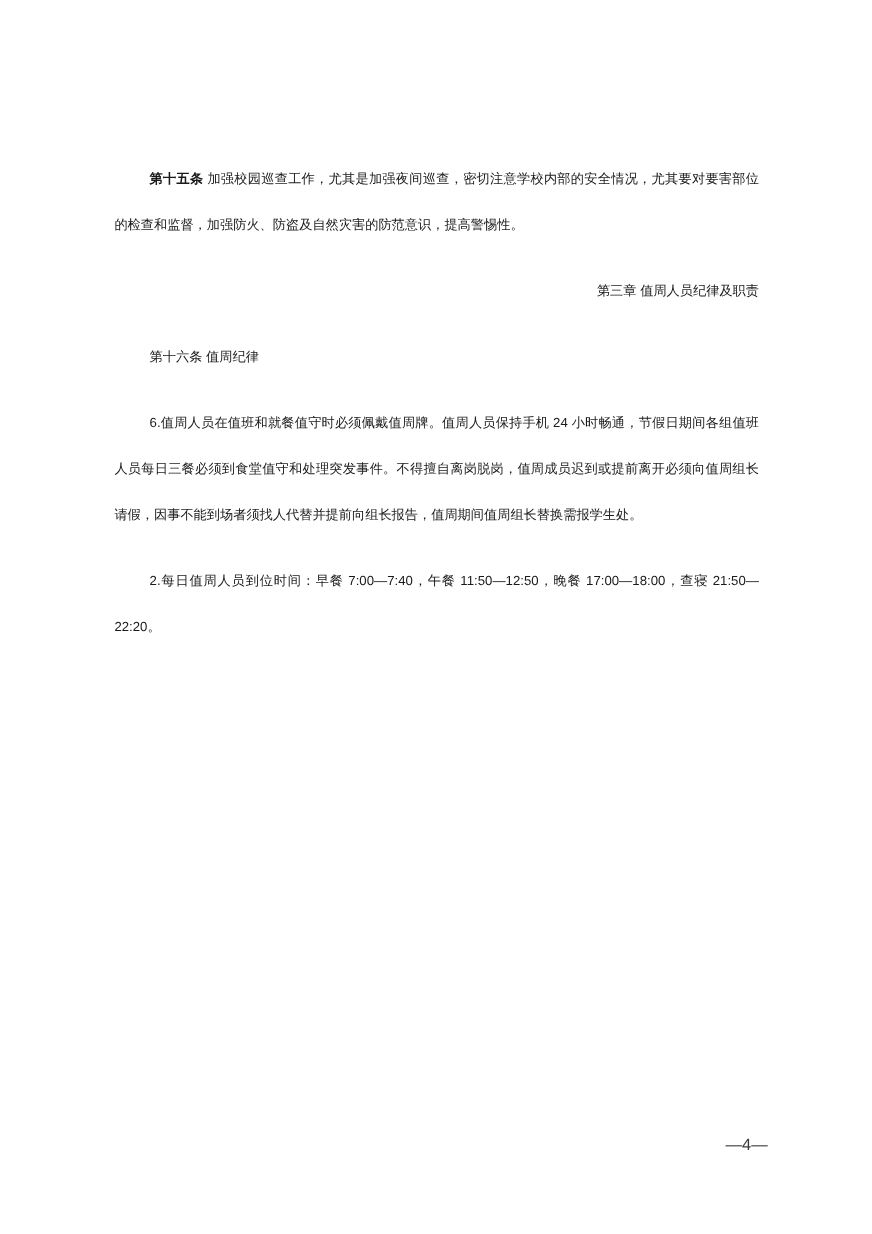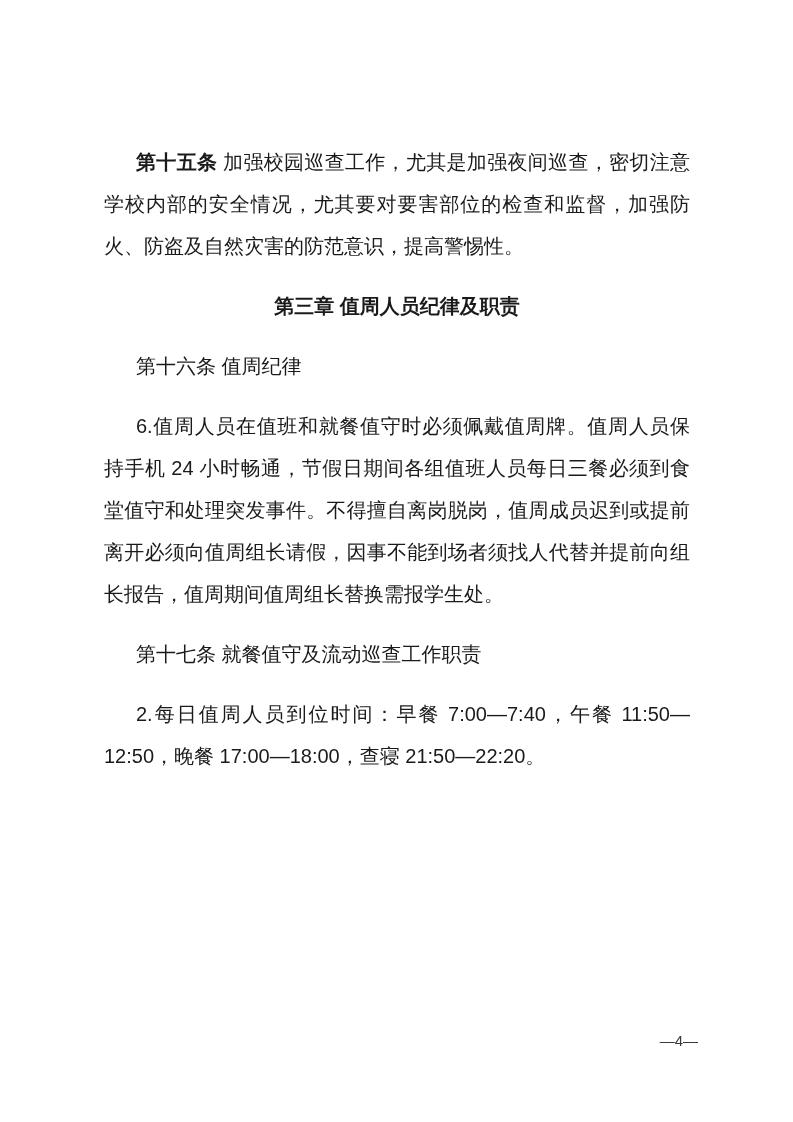--- a/index.html
+++ b/index.html
@@ -14,36 +14,36 @@
     background: #ffffff;
     overflow: hidden;
     font-family: "Liberation Sans", sans-serif;
     color: #1a1a1a;
   }
   .content {
     position: absolute;
     left: 104px;
     top: 141px;
     width: 586px;
-    font-size: 20px;
+    font-size: 12px;
     line-height: 42px;
   }
   .content p {
     margin: 0 0 18px 0;
   }
   .body-para {
     text-align: justify;
     text-indent: 32px;
   }
   .article-label {
     font-weight: bold;
   }
   .chapter-heading {
-    text-align: center;
-    font-weight: bold;
+    text-align: right;
+    font-weight: normal;
   }
   .article-heading {
     font-weight: normal;
     text-indent: 32px;
   }
   .footer-page-number {
     position: absolute;
     right: 95px;
     top: 1030px;
     font-size: 15px;
@@ -60,21 +60,20 @@
 
     <p class="body-para"><span class="article-label">第十五条</span><span> 加强校园巡查工作，尤其是加强夜间巡查，密切注意学校内部的安全情况，尤其要对要害部位的检查和监督，加强防火、防盗及自然灾害的防范意识，提高警惕性。</span></p>
 
     <p class="chapter-heading">第三章 值周人员纪律及职责</p>
 
     <p class="article-heading">第十六条 值周纪律</p>
 
     <p class="body-para">6.值周人员在值班和就餐值守时必须佩戴值周牌。值周人员保持手机 24 小时畅通，节假日期间各组值班人员每日三餐必须到食堂值守和处理突发事件。不得擅自离岗脱岗，值周成员迟到或提前离开必须向值周组长请假，因事不能到场者须找人代替并提前向组长报告，值周期间值周组长替换需报学生处。</p>
 
 
-    <p class="article-heading">第十七条 就餐值守及流动巡查工作职责</p>
 
 
     <p class="body-para">2.每日值周人员到位时间：早餐 7:00—7:40，午餐 11:50—12:50，晚餐 17:00—18:00，查寝 21:50—22:20。</p>
 
   </div>
 
   <div class="footer-page-number">—4—</div>
 </div>
 
 </body></html>

